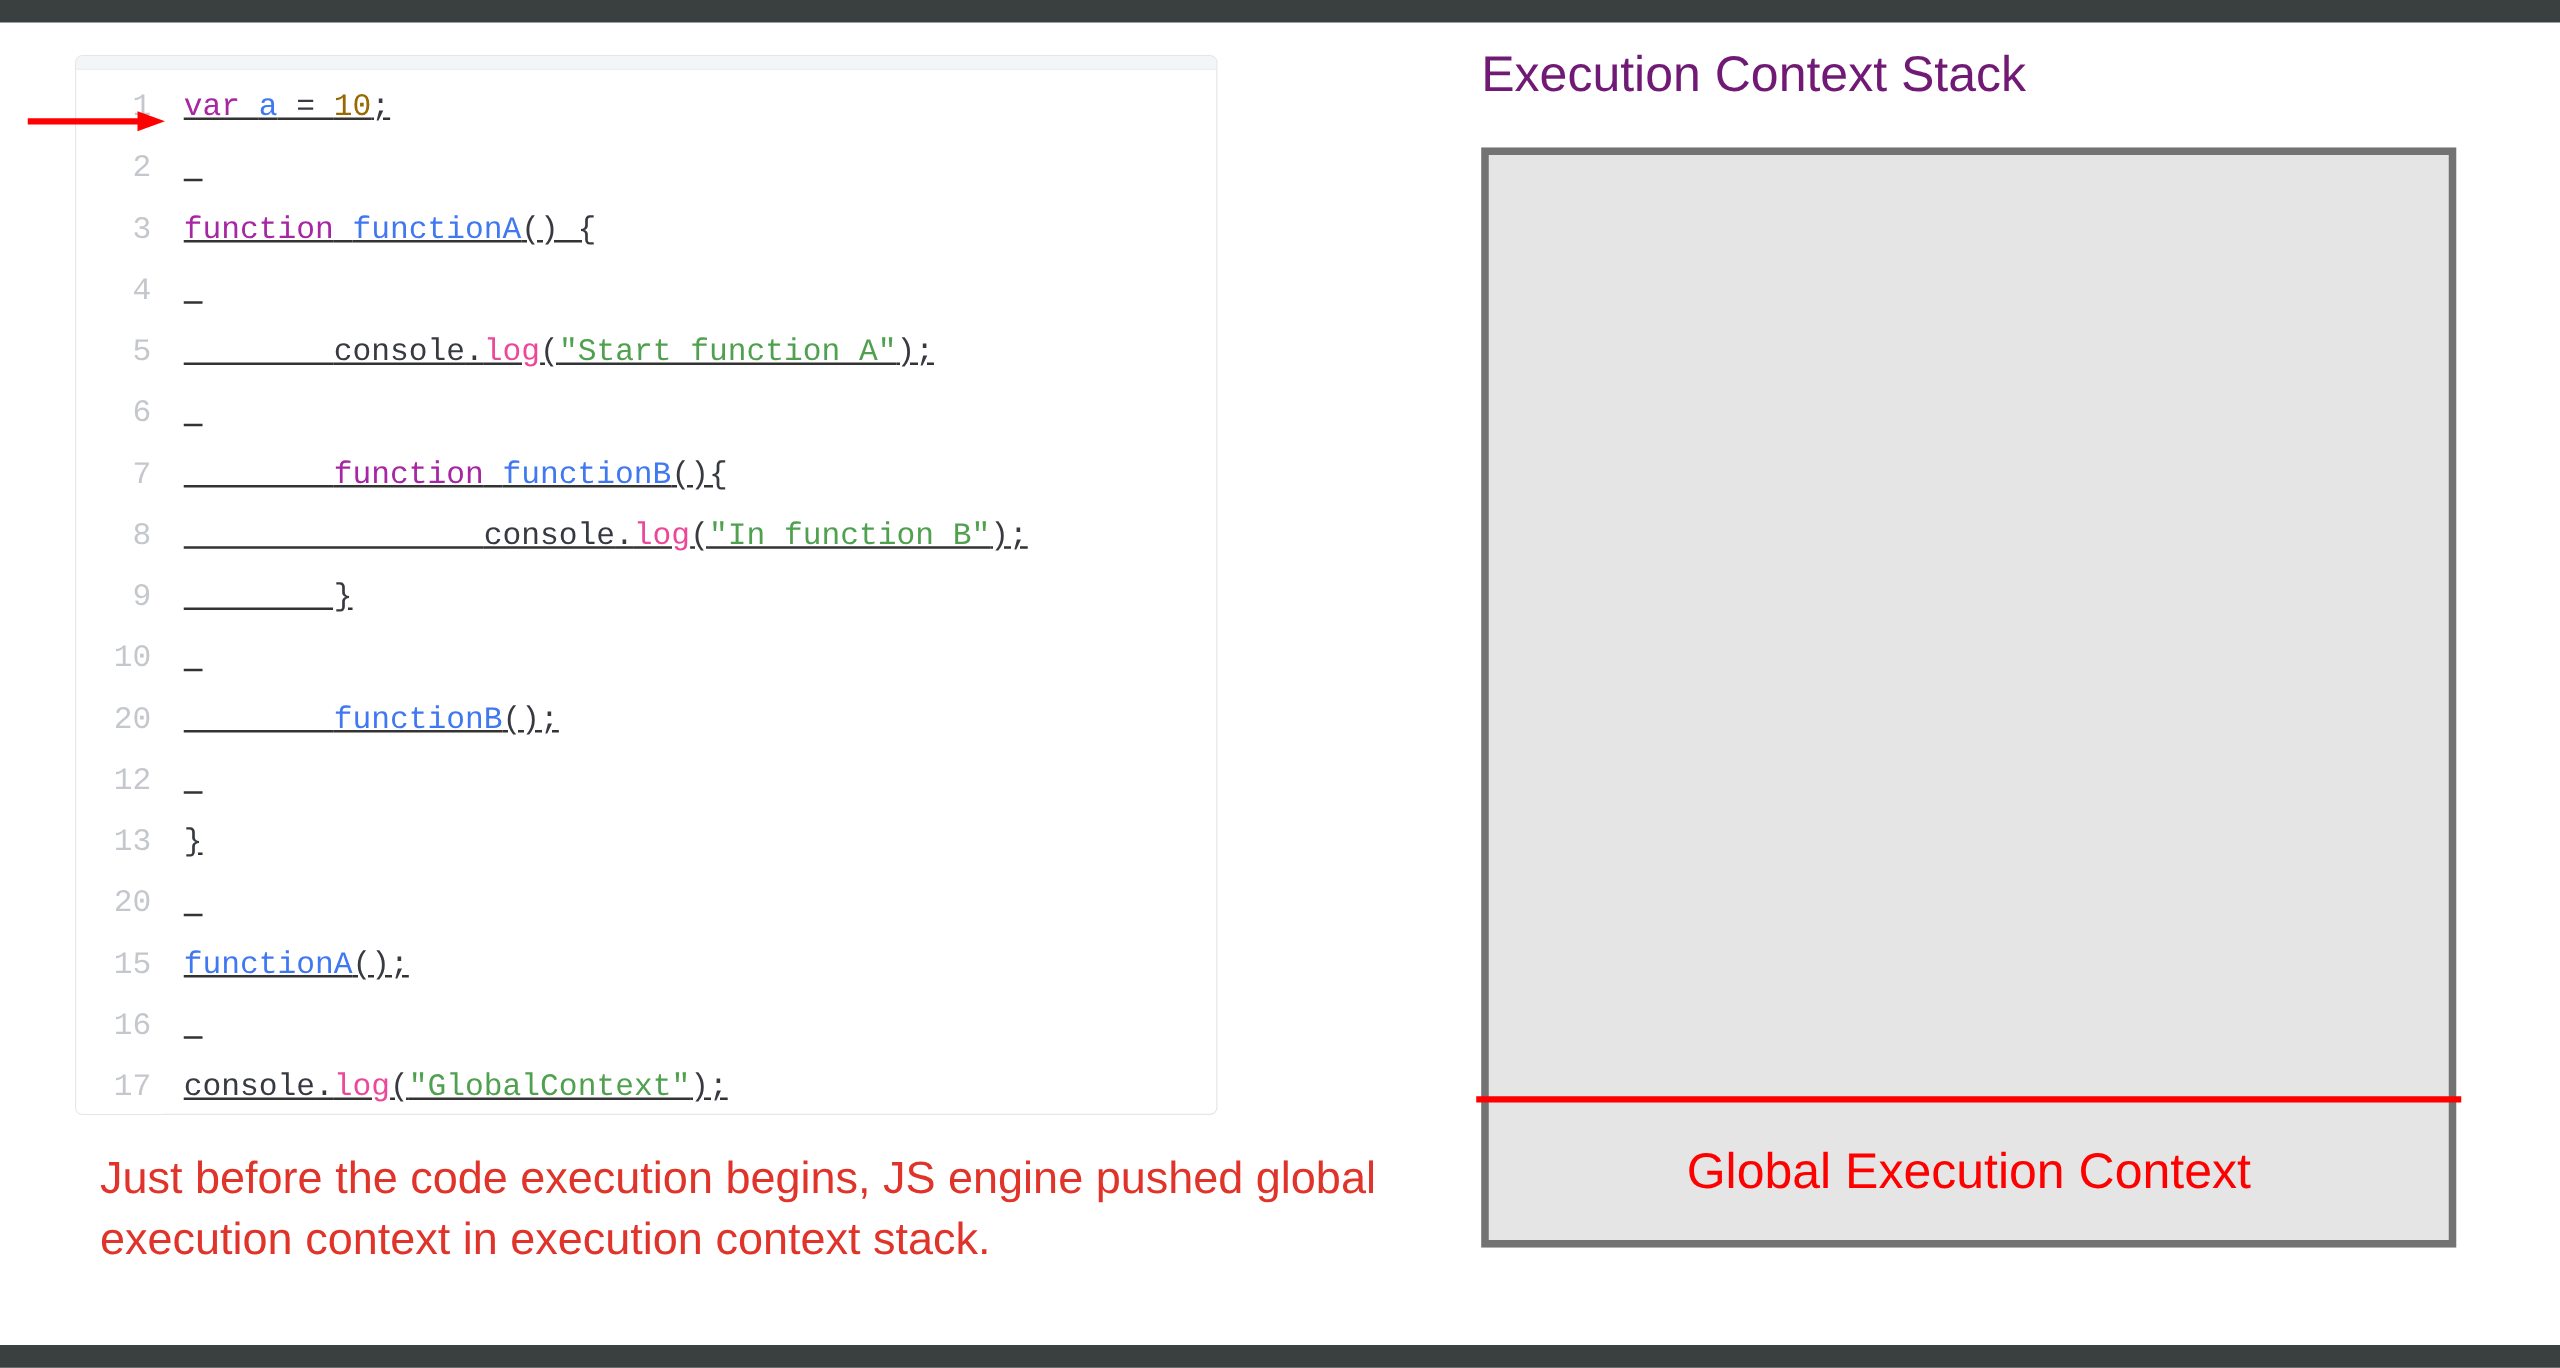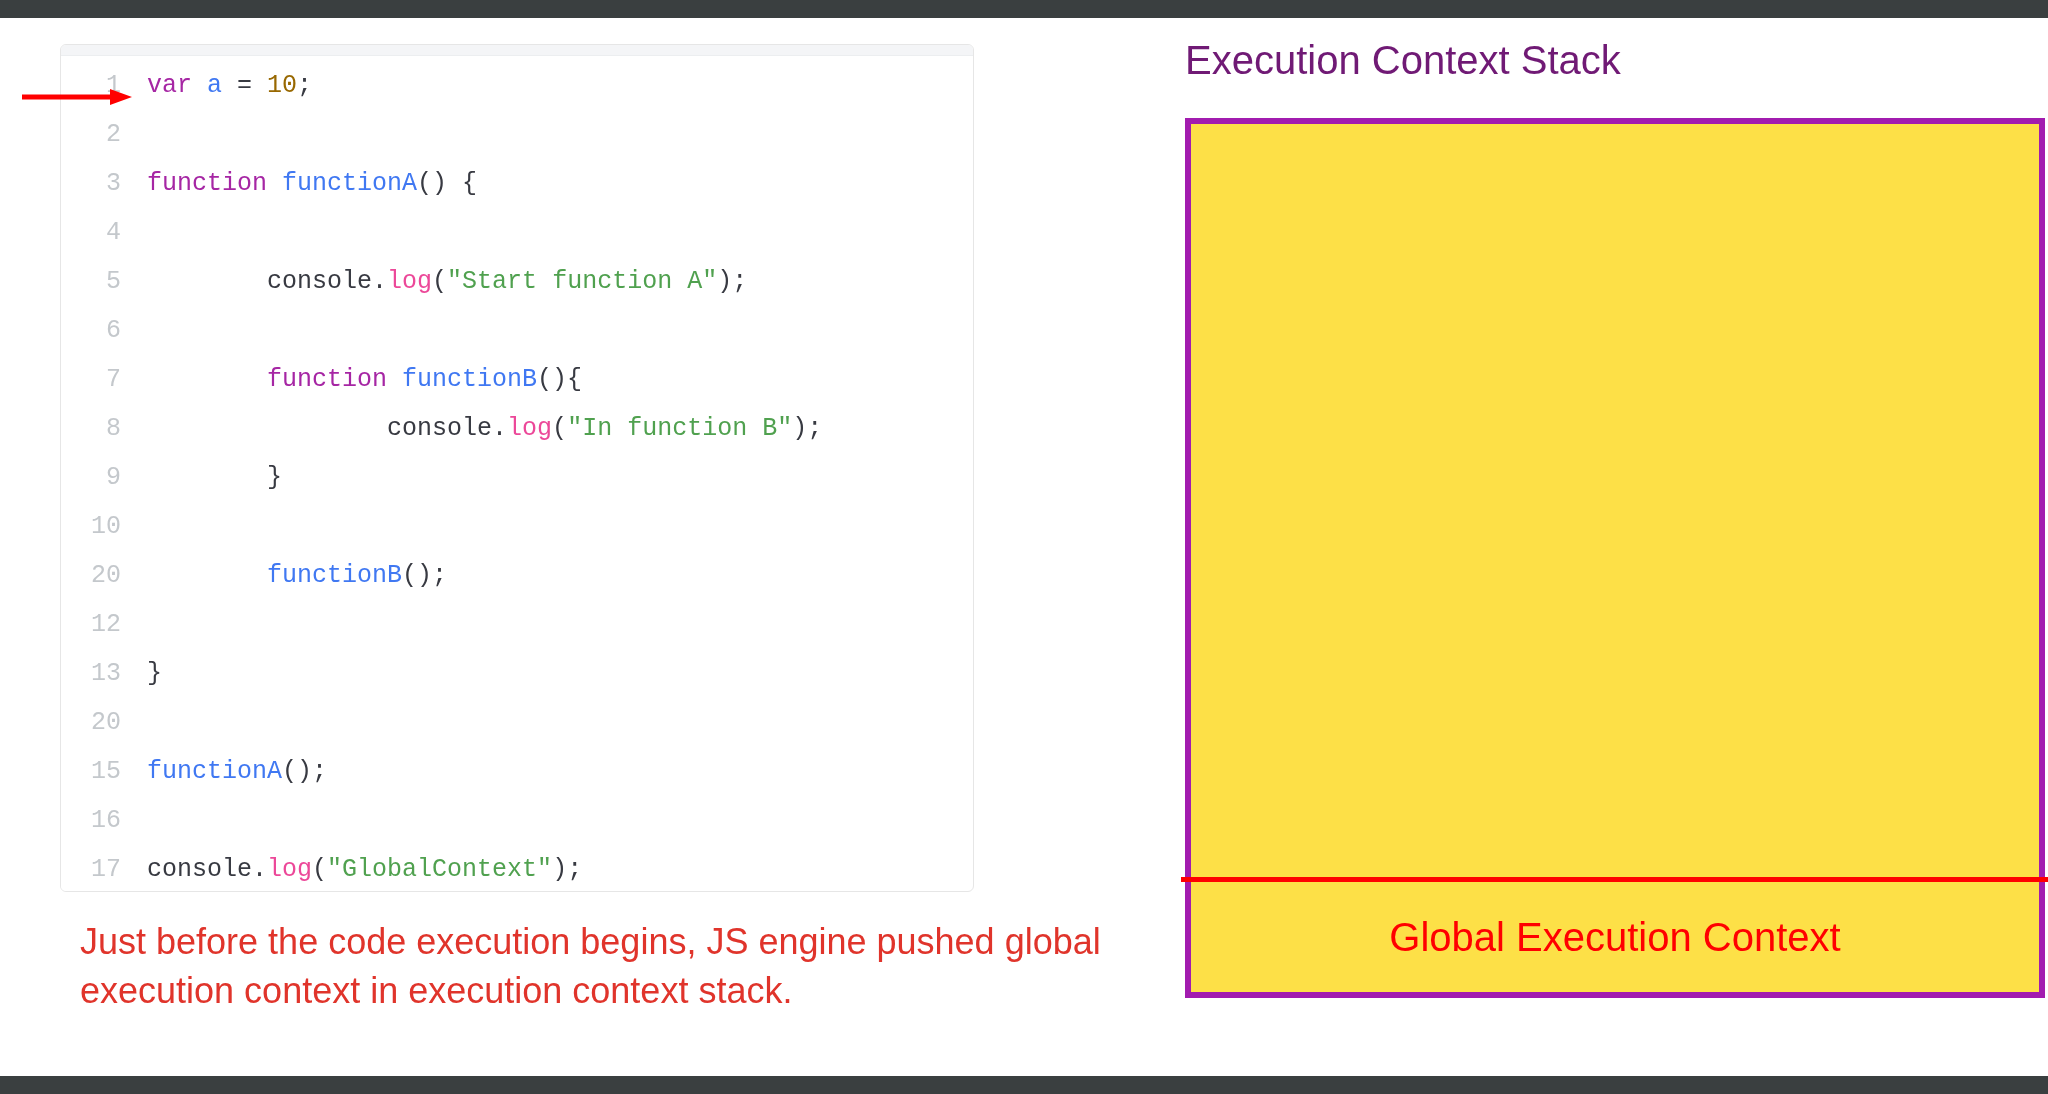--- a/index.html
+++ b/index.html
@@ -49,20 +49,21 @@
     padding: 5px 10px 5px 0;
     color: #c4c8cc;
     user-select: none;
     background: #ffffff;
   }
   .gutter div { height: 49px; }
   .code {
     padding: 5px 0 5px 16px;
     white-space: pre;
     color: #333;
+    text-decoration: underline;
   }
   .code-line { height: 49px; }
   .kw    { color: #a626a4; }   
   .ident { color: #4078f2; }   
   .num   { color: #986801; }
   .method{ color: #ec4899; }
   .str   { color: #50a14f; }
   .punct { color: #383a42; }
   .obj   { color: #383a42; }
 
@@ -95,25 +96,25 @@
     top: 20px;
     width: 780px;
     text-align: left;
     font-size: 40px;
     color: #701a75;
   }
   .stack-box {
     position: absolute;
     left: 1185px;
     top: 100px;
-    width: 860px;
+    width: 780px;
     height: 880px;
-    border: 6px solid #a21caf;
+    border: 6px solid #737373;
     box-sizing: border-box;
-    background: #fde047;
+    background: #e5e5e5;
   }
   .stack-divider {
     position: absolute;
     left: -10px;
     right: -10px;
     bottom: 110px;
     height: 5px;
     background: #ff0000;
   }
   .stack-gec {

